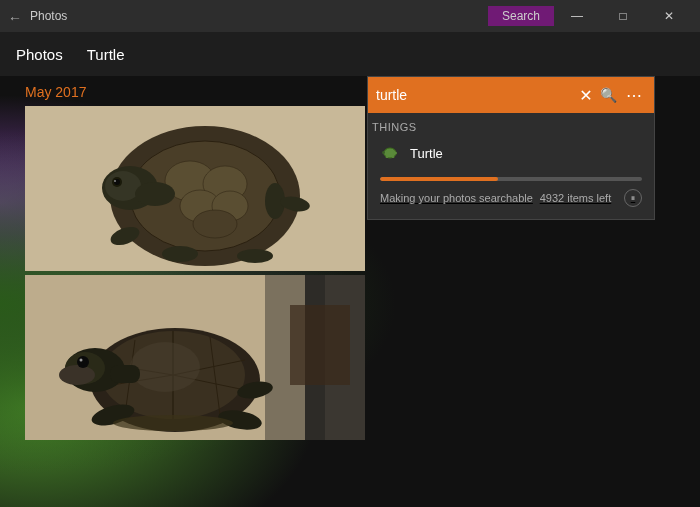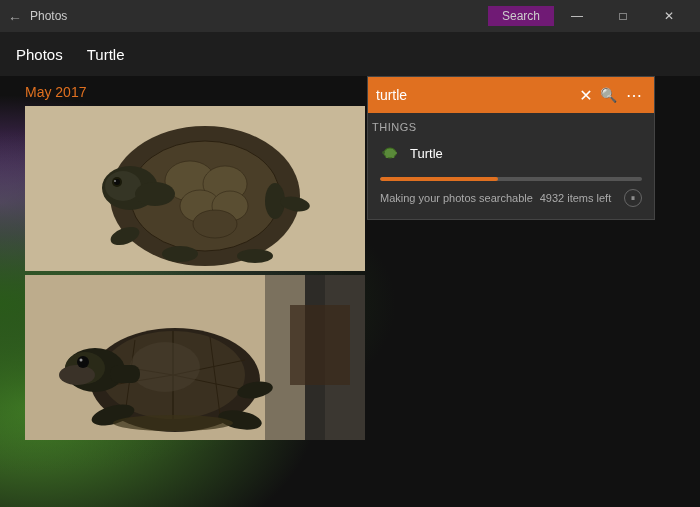--- a/index.html
+++ b/index.html
@@ -245,20 +245,21 @@
       height: 100%;
       background: #e07020;
       border-radius: 2px;
       width: 45%;
     }
 
     .progress-status-row {
       display: flex;
       justify-content: space-between;
       align-items: center;
+      text-decoration: underline;
     }
 
     .progress-status-text {
       color: #aaa;
       font-size: 11px;
     }
 
     .progress-count-text {
       color: #aaa;
       font-size: 11px;

